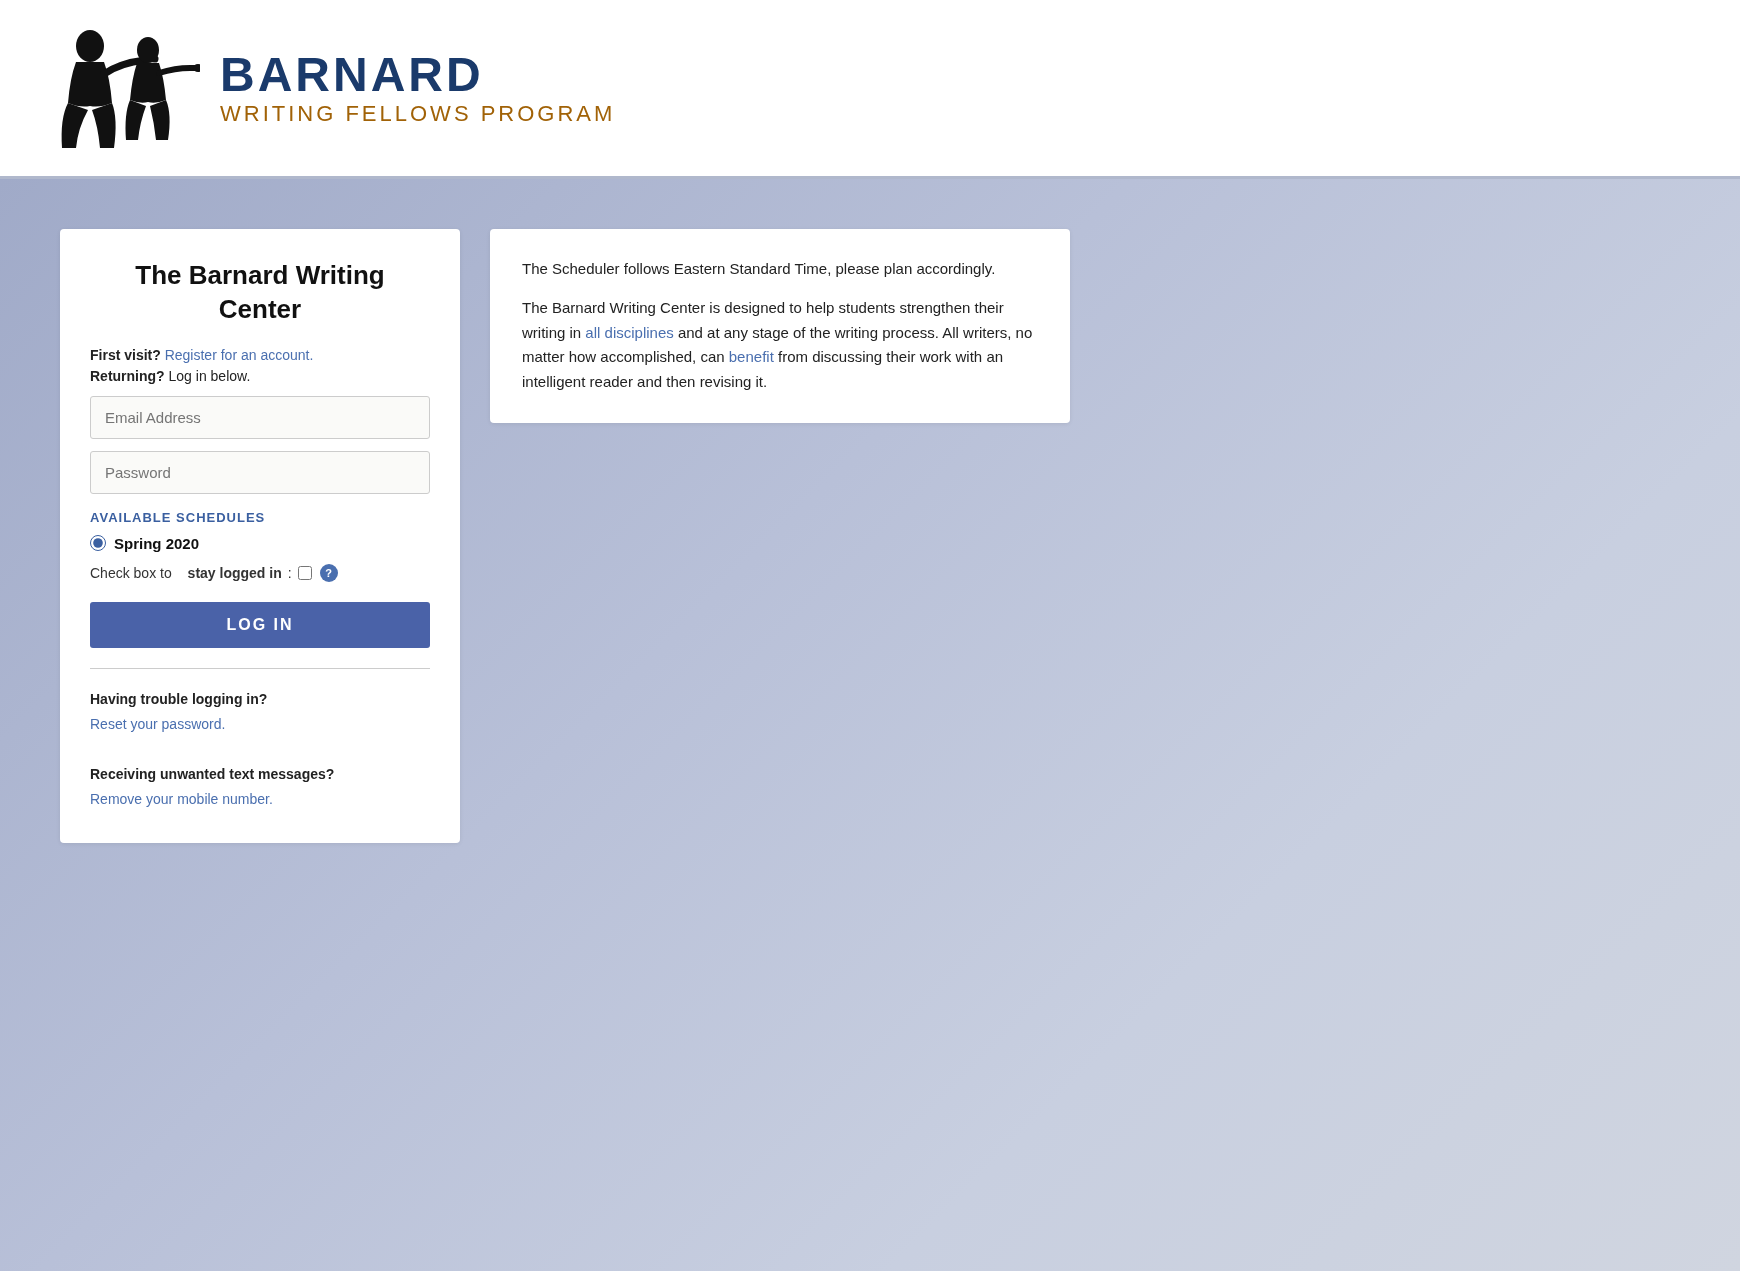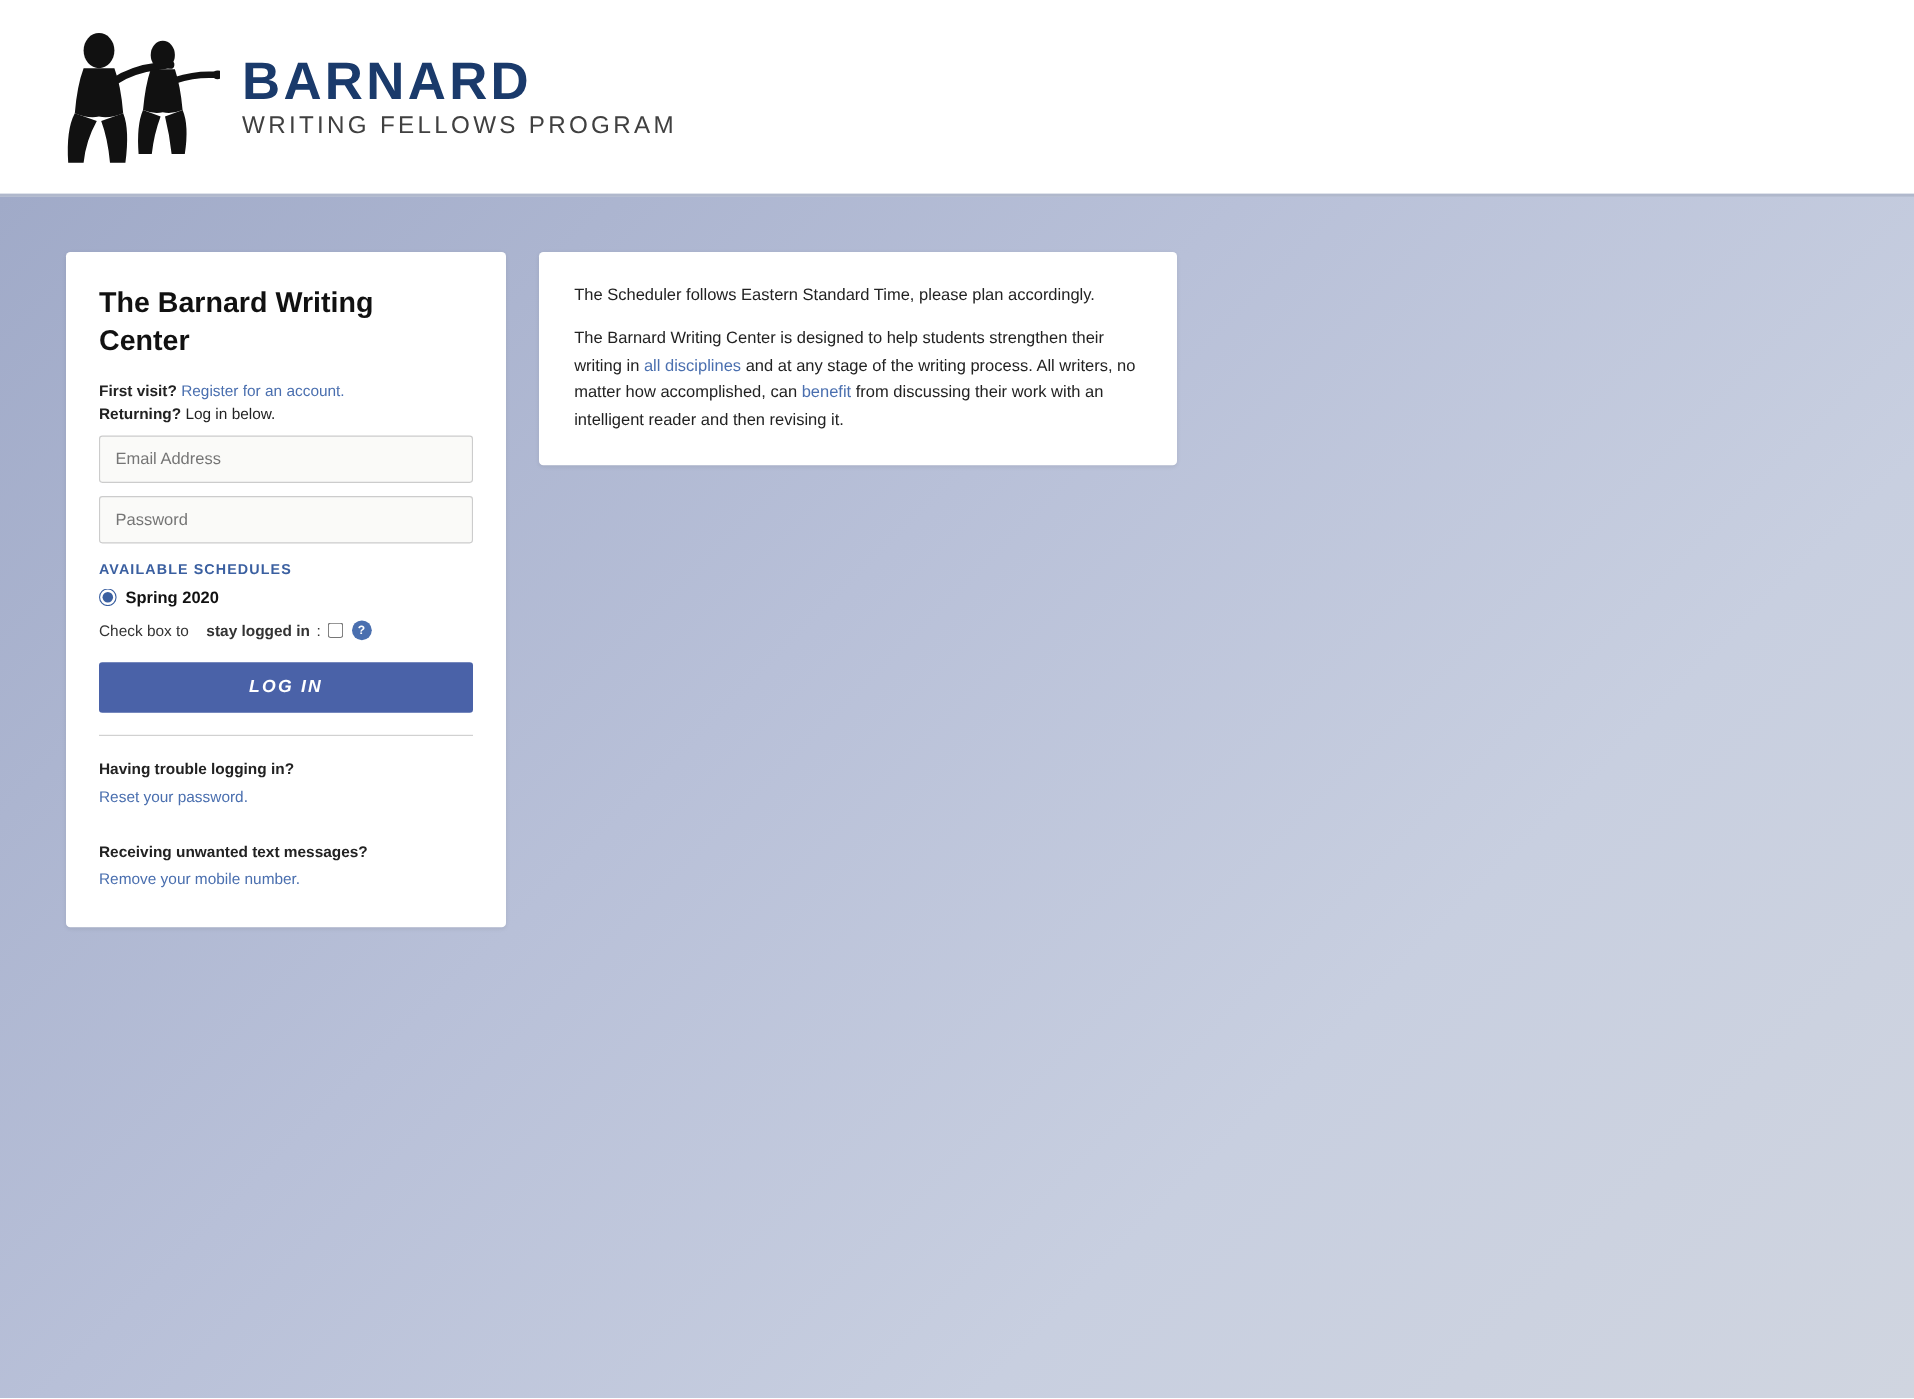--- a/index.html
+++ b/index.html
@@ -29,21 +29,21 @@
     }
     .logo-title {
       font-size: 48px;
       font-weight: bold;
       color: #1a3a6b;
       letter-spacing: 3px;
       line-height: 1.1;
     }
     .logo-subtitle {
       font-size: 22px;
-      color: #404040;
+      color: #a16207;
       letter-spacing: 3px;
       font-weight: 500;
     }
 
     
     .main-bg {
       background: linear-gradient(135deg, #a0aac8 0%, #b8c0d8 40%, #c8cfe0 70%, #d0d5e0 100%);
       min-height: calc(100vh - 180px);
       padding: 50px 60px;
       display: flex;
@@ -57,21 +57,21 @@
       border-radius: 4px;
       padding: 30px 30px 30px 30px;
       width: 400px;
       min-width: 360px;
       box-shadow: 0 1px 4px rgba(0,0,0,0.08);
     }
     .login-card-title {
       font-size: 26px;
       font-weight: bold;
       color: #111;
-      text-align: left;
+      text-align: center;
       margin-bottom: 18px;
       line-height: 1.3;
     }
     .login-intro {
       font-size: 14px;
       color: #222;
       margin-bottom: 9px;
       line-height: 1.5;
     }
     .login-intro a {
@@ -150,21 +150,20 @@
       padding: 14px;
       background: #4a62a8;
       color: #fff;
       font-size: 16px;
       font-weight: bold;
       letter-spacing: 2px;
       border: none;
       border-radius: 3px;
       cursor: pointer;
       margin-bottom: 20px;
-      font-style: italic;
     }
 
     .divider {
       border: none;
       border-top: 1px solid #ccc;
       margin-bottom: 18px;
     }
 
     .trouble-section {
       font-size: 14px;

